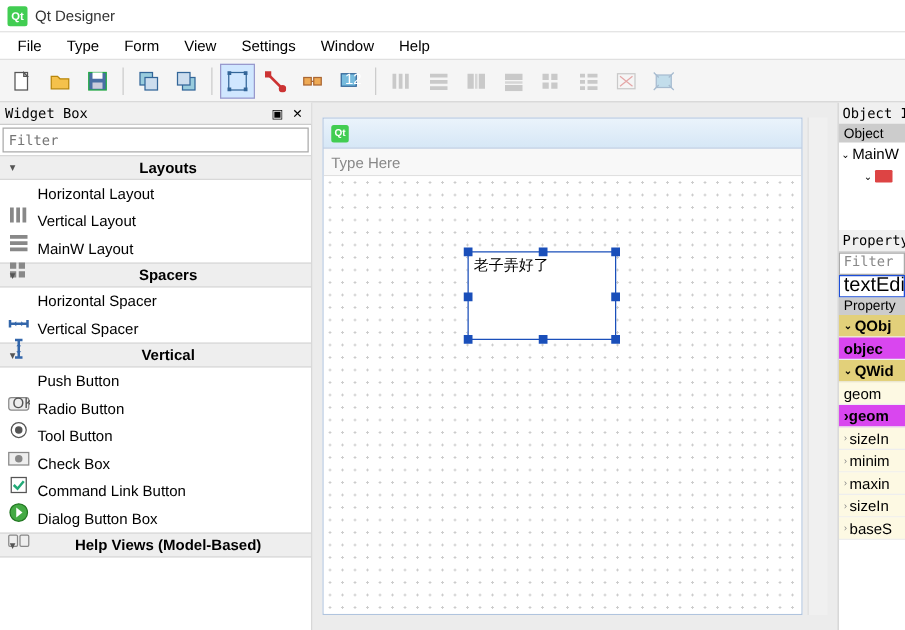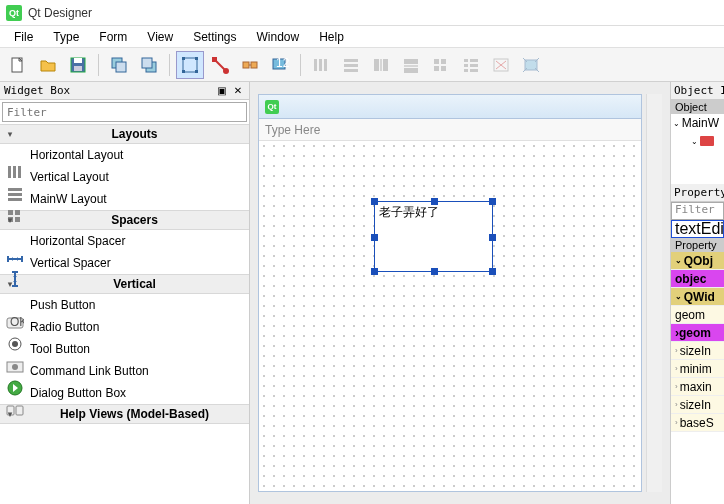--- a/index.html
+++ b/index.html
@@ -338,20 +338,29 @@
             <svg width="18" height="14">
               <rect x="1" y="2" width="16" height="10" fill="#eee" stroke="#888"></rect>
               <circle cx="9" cy="7" r="3" fill="#888"></circle>
             </svg>
           </span>
           <span>Tool Button</span>
         </div>
         <div class="wb-item">
           <span class="ico">
             <svg width="16" height="16">
+              <rect x="2" y="2" width="12" height="12" fill="#fff" stroke="#555"></rect>
+              <path d="M4 8 l3 3 l5 -6" stroke="#2a7" stroke-width="2" fill="none"></path>
+            </svg>
+          </span>
+          <span>Check Box</span>
+        </div>
+        <div class="wb-item">
+          <span class="ico">
+            <svg width="16" height="16">
               <circle cx="8" cy="8" r="7" fill="#4a4" stroke="#272"></circle>
               <path d="M6 4 l5 4 l-5 4 z" fill="#fff"></path>
             </svg>
           </span>
           <span>Command Link Button</span>
         </div>
         <div class="wb-item">
           <span class="ico">
             <svg width="18" height="14">
               <rect x="1" y="2" width="7" height="9" rx="1" fill="#eee" stroke="#888"></rect>

